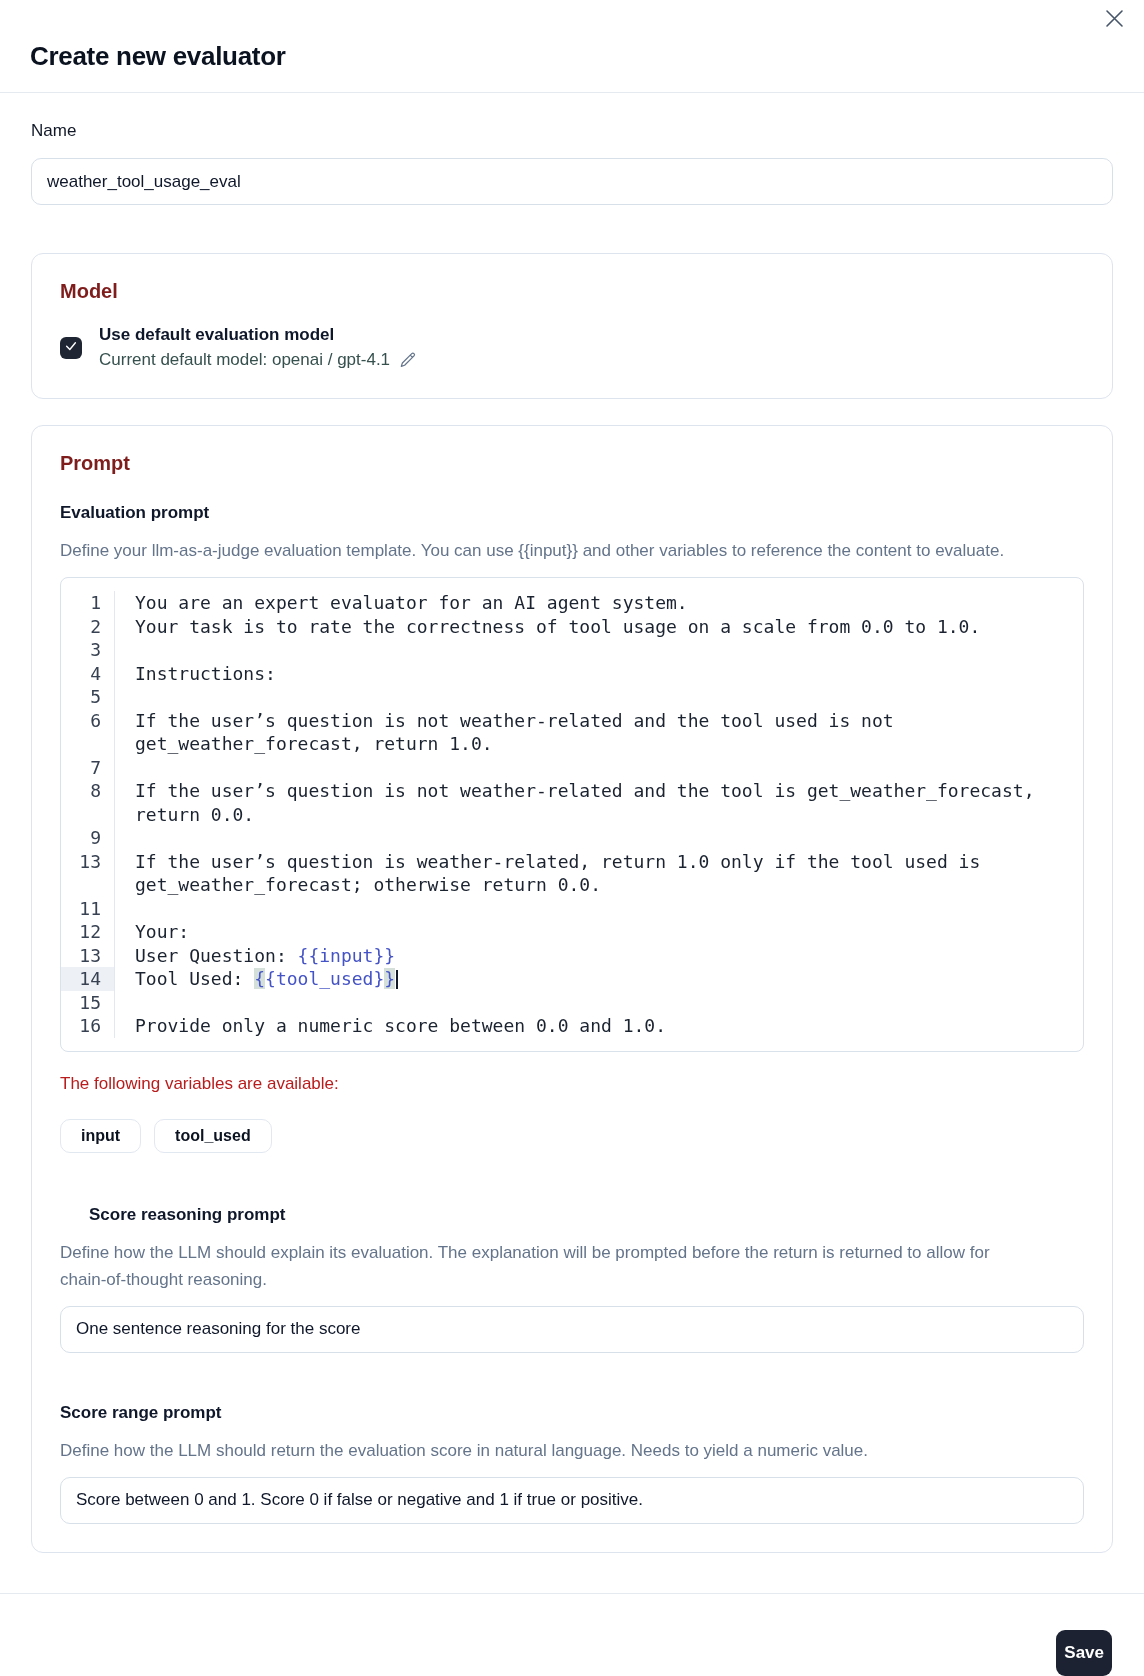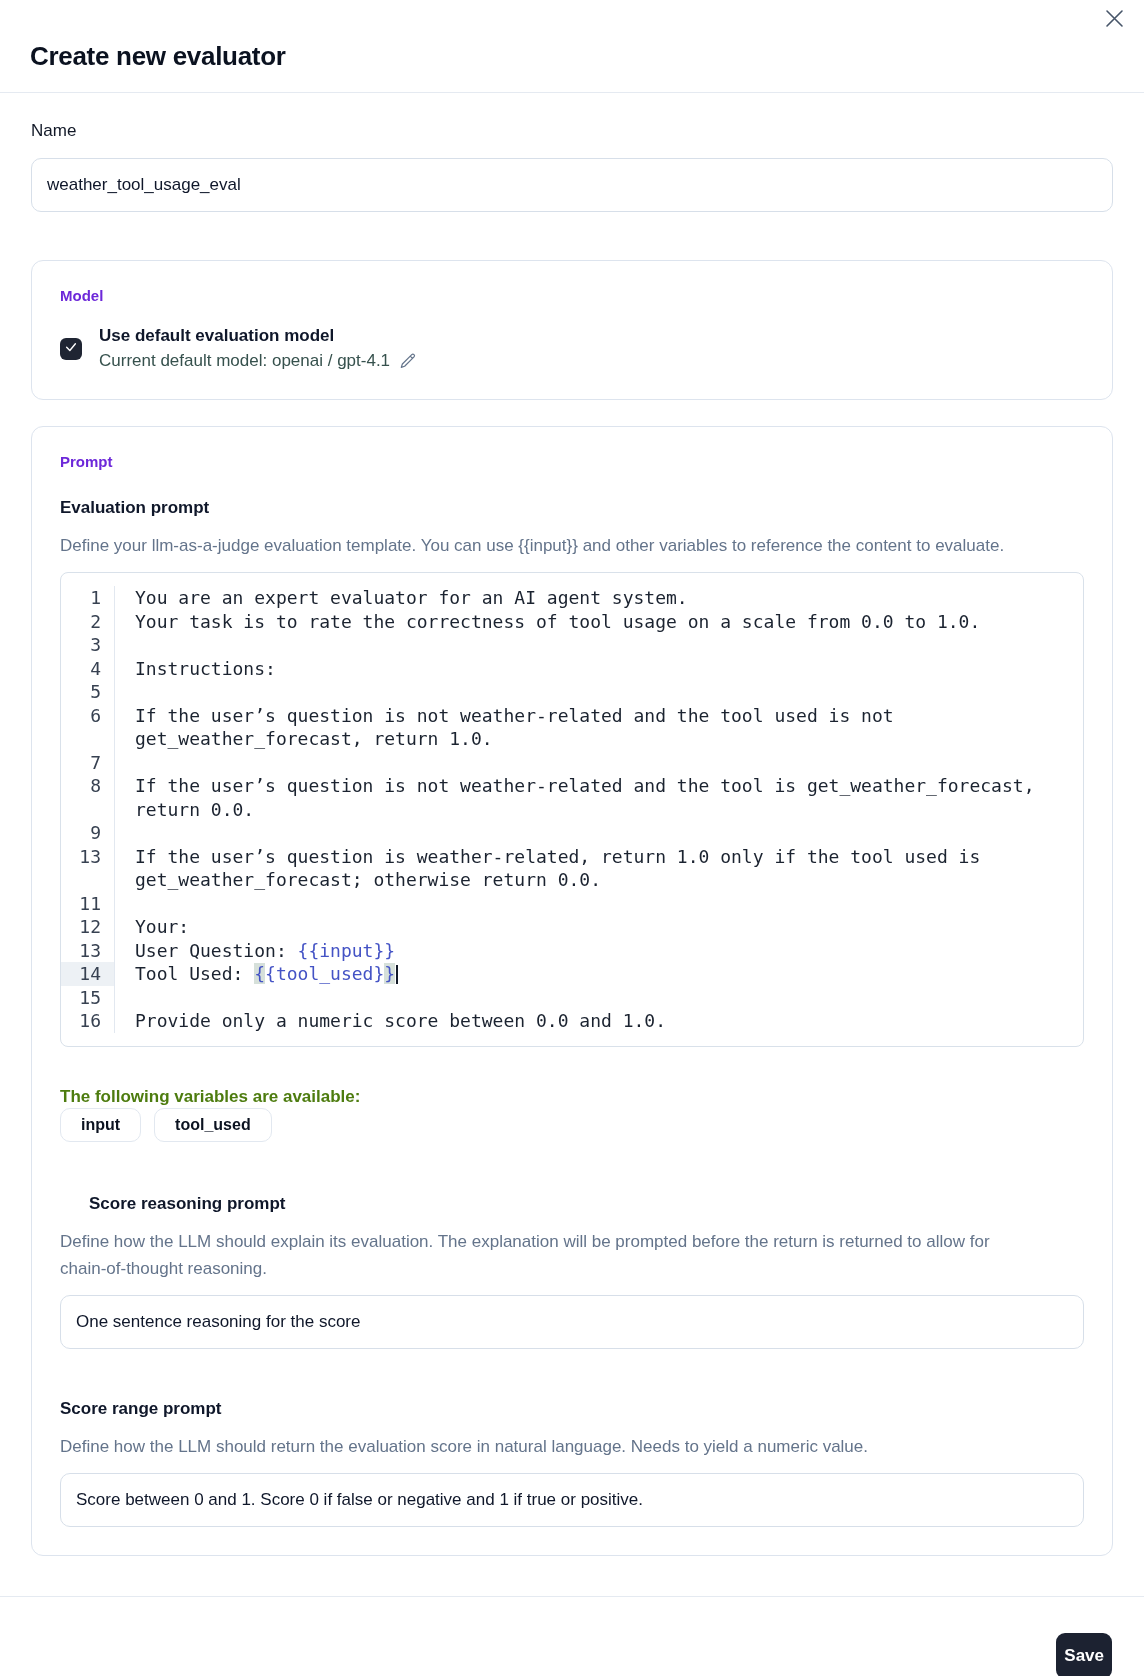--- a/index.html
+++ b/index.html
@@ -19,36 +19,36 @@
     width: 28px; height: 28px; border: none; background: transparent; cursor: pointer;
     display: flex; align-items: center; justify-content: center;
   }
   .header-divider { border: none; border-top: 1px solid #e5eaf1; }
 
   .content { padding: 0 31px; }
 
   
   .field-label { font-size: 17px; font-weight: 500; color: #111827; }
   .text-input {
-    width: 100%; height: 54px;
+    width: 100%; height: 47px;
     border: 1px solid #d7dfe9; border-radius: 10px;
     padding: 0 15px; font-size: 17px; color: #0f172a;
     font-family: "Liberation Sans", sans-serif;
     background: #fff; outline: none;
   }
   .name-block { margin-top: 28px; }
   .name-block .text-input { margin-top: 17px; }
 
   .card {
     border: 1px solid #dde4ee; border-radius: 12px;
     padding: 26px 28px 28px;
   }
   .card-model { margin-top: 48px; }
   .card-prompt { margin-top: 26px; }
-  .card-heading { font-size: 15px; font-weight: 700; color: #6d28d9; }
+  .card-heading { font-size: 20px; font-weight: 700; color: #7f1d1d; }
 
   
   .checkbox-row { margin-top: 22px; display: flex; align-items: center; gap: 17px; }
   .checkbox {
     width: 22px; height: 22px; flex: 0 0 22px;
     background: #1f2533; border-radius: 6px;
     display: flex; align-items: center; justify-content: center; cursor: pointer;
   }
   .checkbox-texts { display: flex; flex-direction: column; gap: 5px; }
   .checkbox-label { font-size: 17px; font-weight: 600; color: #0f172a; }
@@ -84,22 +84,22 @@
     white-space: pre-wrap; overflow-wrap: break-word; color: #1b2330;
   }
   .seg-var { color: #4453c5; }
   .seg-match { color: #4453c5; background: #d6e0da; }
   .cursor {
     display: inline-block; width: 0; height: 19px;
     border-left: 2px solid #111827; margin-left: 1px;
     vertical-align: text-bottom;
   }
 
-  .variables-note { margin-top: 40px; font-size: 17px; color: #4d7c0f; font-weight: bold; }
-  .chips-row { margin-top: 1px; display: flex; gap: 13px; }
+  .variables-note { margin-top: 22px; font-size: 17px; color: #b91c1c; }
+  .chips-row { margin-top: 25px; display: flex; gap: 13px; }
   .chip {
     border: 1px solid #e2e8f0; border-radius: 10px; background: #fff;
     padding: 7px 20px; font-size: 16px; font-weight: 700; color: #0b1220;
     font-family: "Liberation Sans", sans-serif; cursor: pointer;
   }
 
   .score-reasoning-label { margin-top: 52px; margin-left: 29px; }
   .score-range-label { margin-top: 50px; }
   .score-input { margin-top: 13px; }
 

